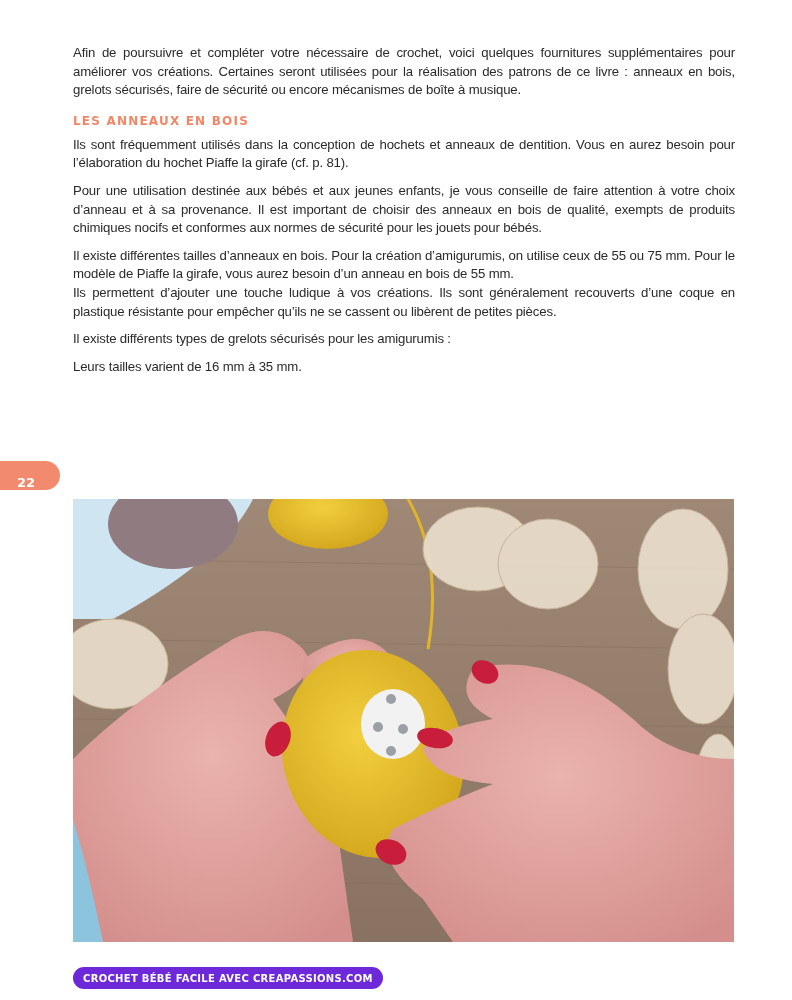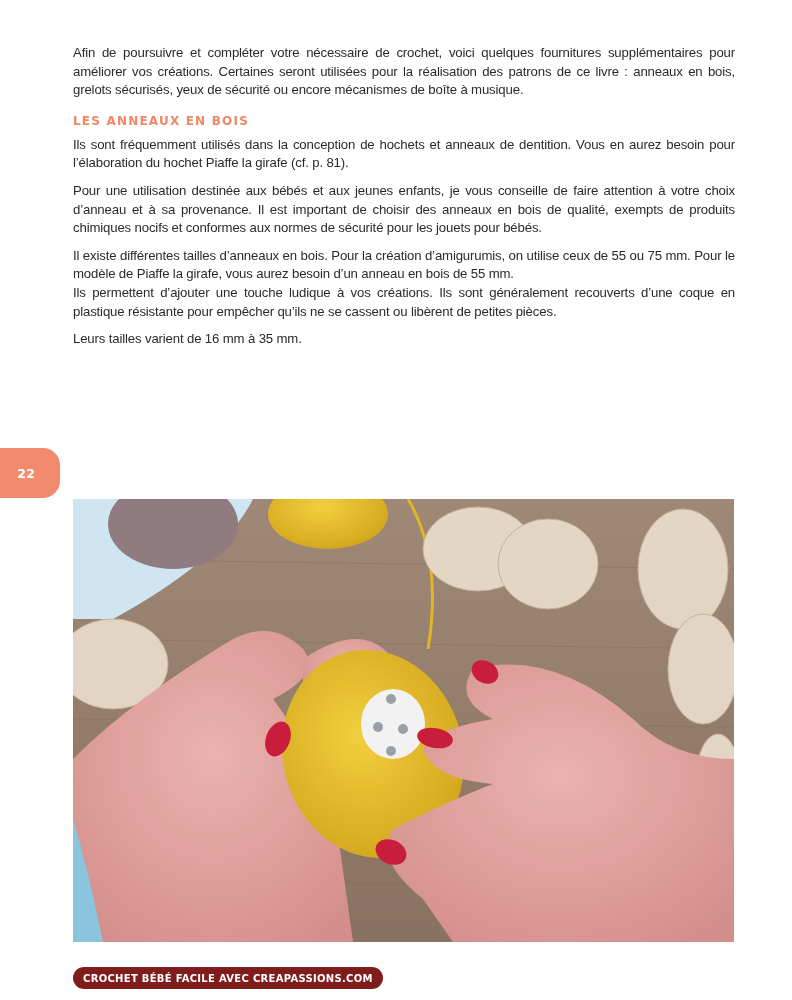--- a/index.html
+++ b/index.html
@@ -12,48 +12,49 @@
   p.gap { margin-top: 9px; }
   h2 {
     margin: 10px 0 4px 0; color: #f08766; font-family: "DejaVu Sans", sans-serif;
     font-weight: bold; font-size: 12px; letter-spacing: 1.2px; line-height: 22px;
   }
   ul { list-style: none; margin: 0; padding: 0; }
   li { font-size: 13.2px; line-height: 18.6px; letter-spacing: -0.15px; }
   .bullet { color: #f08766; margin-right: 4px; }
   .cf { }
   .page-tab {
-    position: absolute; left: 0; top: 448px; width: 60px; height: 50px;
+    position: absolute; left: 0; top: 461px; width: 60px; height: 29px;
     background: #f28b6d; border-radius: 0 17px 17px 0; color: #fff;
     font-family: "DejaVu Sans", sans-serif; font-weight: bold; font-size: 13px;
-    display: flex; align-items: center; justify-content: center; padding-right: 8px; box-sizing: border-box;
+    display: flex; align-items: flex-end; justify-content: center; padding-right: 8px; box-sizing: border-box;
   }
   .photo {
     position: absolute; left: 73px; top: 499px; width: 661px; height: 443px; overflow: hidden;
     background: linear-gradient(180deg, #9a8270 0%, #8d7565 100%);
   }
   .footer-pill {
     position: absolute; left: 73px; top: 967px; height: 22px; padding: 0 10px;
-    background: #7f1d1d; border-radius: 11px; color: #fff;
+    background: #6d28d9; border-radius: 11px; color: #fff;
     font-family: "DejaVu Sans", sans-serif; font-weight: bold; font-size: 10px; letter-spacing: 0.3px;
     display: flex; align-items: center;
   }
 </style>
 </head>
 <body>
 
 <div class="content">
-  <p>Afin de poursuivre et compléter votre nécessaire de crochet, voici quelques fournitures supplémentaires pour améliorer vos créations. Certaines seront utilisées pour la réalisation des patrons de ce livre : anneaux en bois, grelots sécurisés, yeux de sécurité ou encore mécanismes de boîte à musique.</p>
+  <p>Afin de poursuivre et compléter votre nécessaire de crochet, voici quelques fournitures supplémentaires pour améliorer vos créations. Certaines seront utilisées pour la réalisation des patrons de ce livre : anneaux en bois, grelots sécurisés, faire de sécurité ou encore mécanismes de boîte à musique.</p>
 
   <h2>LES ANNEAUX EN BOIS</h2>
   <p><span>Ils sont fréquemment utilisés dans la conception de hochets et anneaux de dentition. Vous en aurez besoin pour l’élaboration du hochet Piaffe la girafe (</span><span class="cf">cf.</span><span> p. 81).</span></p>
   <p class="gap">Pour une utilisation destinée aux bébés et aux jeunes enfants, je vous conseille de faire attention à votre choix d’anneau et à sa provenance. Il est important de choisir des anneaux en bois de qualité, exempts de produits chimiques nocifs et conformes aux normes de sécurité pour les jouets pour bébés.</p>
   <p class="gap">Il existe différentes tailles d’anneaux en bois. Pour la création d’amigurumis, on utilise ceux de 55 ou 75 mm. Pour le modèle de Piaffe la girafe, vous aurez besoin d’un anneau en bois de 55 mm.</p>
 
   <p>Ils permettent d’ajouter une touche ludique à vos créations. Ils sont généralement recouverts d’une coque en plastique résistante pour empêcher qu’ils ne se cassent ou libèrent de petites pièces.</p>
+  <p class="gap">Il existe différents types de grelots sécurisés pour les amigurumis :</p>
   <ul>
   </ul>
   <p class="gap">Leurs tailles varient de 16 mm à 35 mm.</p>
 </div>
 
 <div class="page-tab">
     <span>22</span>
   </div>
 
 <div class="photo" title="Mains aux ongles rouges tenant un grelot rond blanc glissé dans une coque jaune au crochet, pelotes de laine et monnaie-du-pape sur une table en bois">

